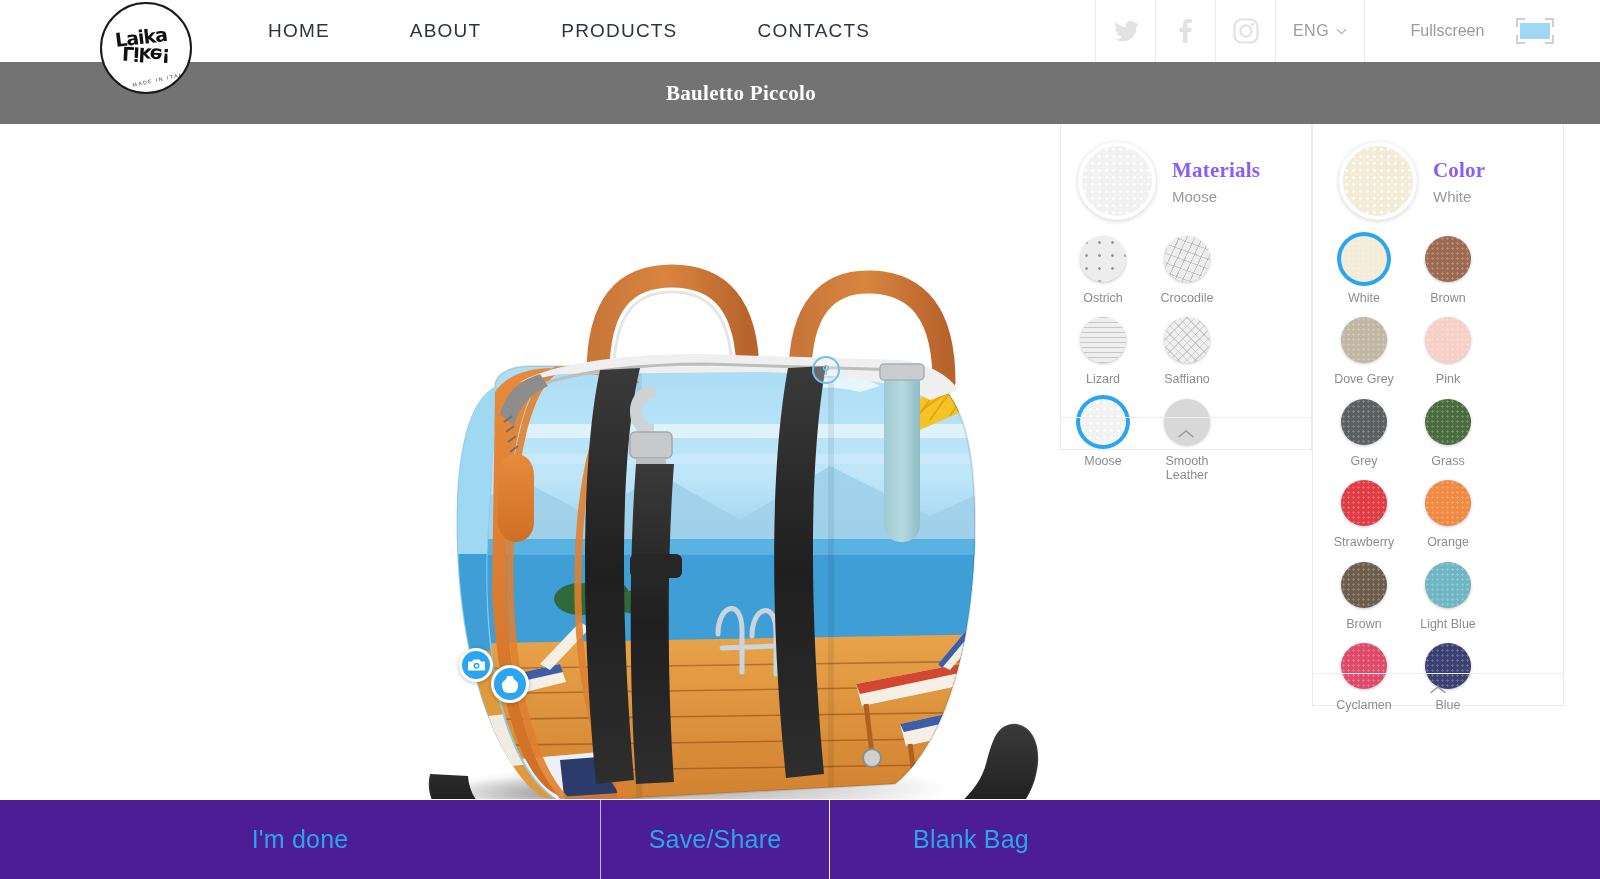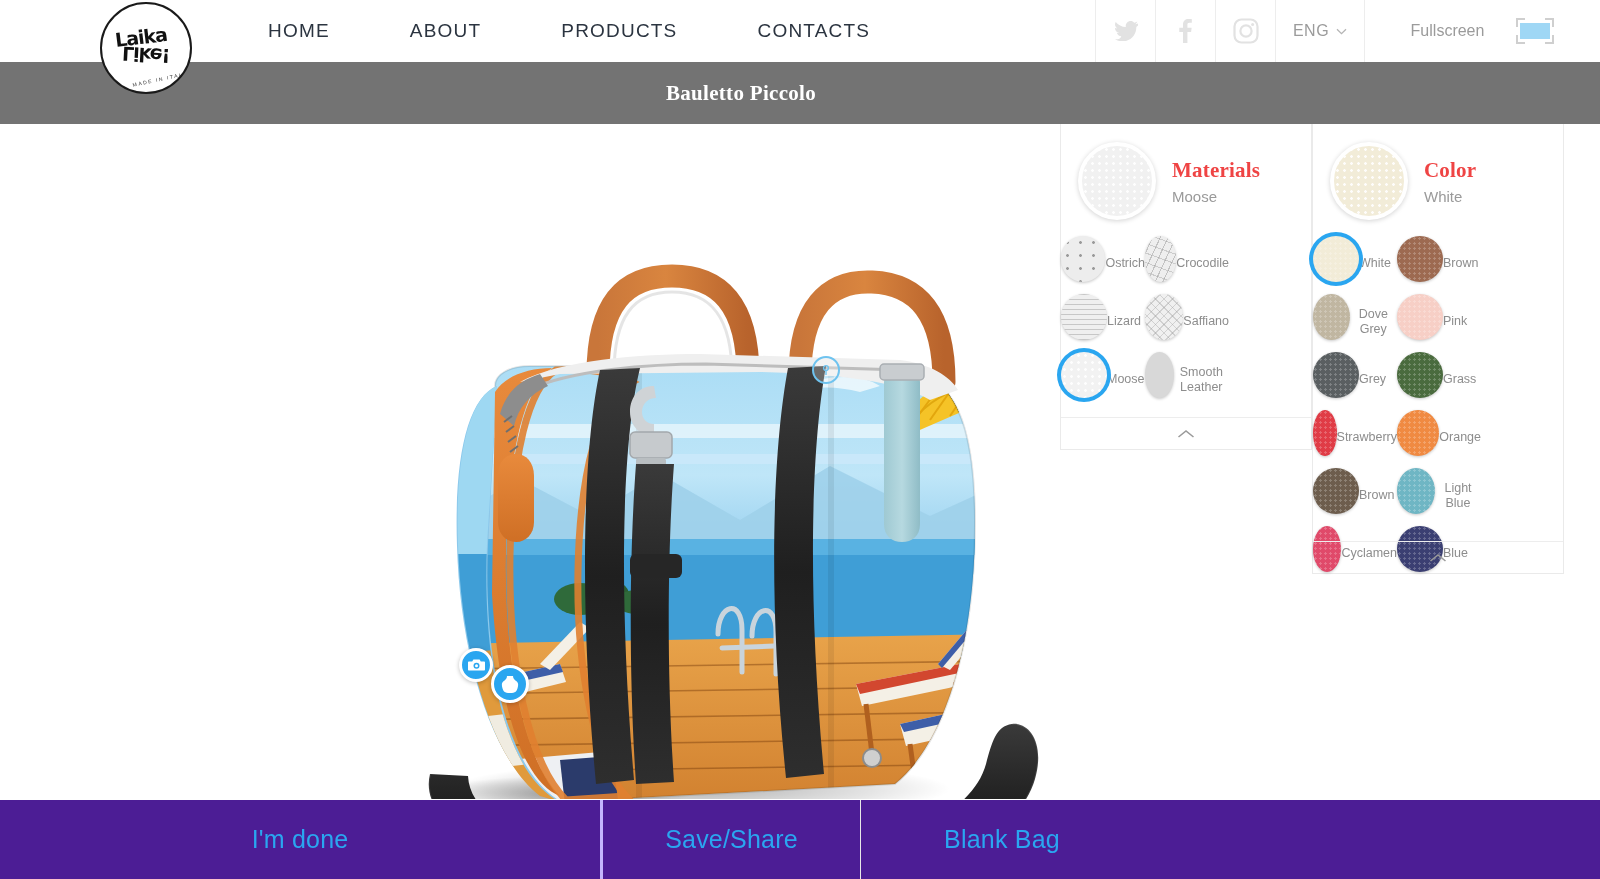--- a/index.html
+++ b/index.html
@@ -149,48 +149,48 @@
   .tg-label { font-size: 17px; color: #8f8f8f; }
 
   .panel {
     position: absolute;
     background: #ffffff;
     border: 1px solid #eaeaea;
     border-top: none;
     pointer-events: auto;
   }
   .panel-materials { left: 1060px; top: 124px; width: 252px; height: 326px; }
-  .panel-color     { left: 1312px; top: 124px; width: 252px; height: 450px; }
+  .panel-color     { left: 1312px; top: 124px; width: 252px; height: 582px; padding-left: 9px; }
 
   .panel-head {
     display: flex; align-items: center;
     padding: 18px 0 10px 17px;
   }
   .big-swatch {
     width: 78px; height: 78px; border-radius: 50%;
     border: 4px solid #ffffff;
     box-shadow: 0 1px 5px rgba(0,0,0,.18);
     flex: 0 0 auto;
   }
   .head-txt { margin-left: 16px; }
   .head-title {
     font-family: "Liberation Serif", serif;
-    font-size: 21px; font-weight: 700; color: #ef4444;
+    font-size: 21px; font-weight: 700; color: #8b5cf6;
     letter-spacing: .2px;
   }
   .head-sub { font-size: 15px; color: #9a9a9a; margin-top: 5px; }
 
   .sw-grid {
     display: flex; flex-wrap: wrap;
     padding: 6px 0 0 0;
     justify-content: flex-start;
   }
   .sw-cell {
     width: 84px;
-    display: flex; align-items: center;
+    display: flex; flex-direction: column; align-items: center;
     margin-bottom: 12px; cursor: pointer;
   }
   .sw-dot {
     width: 46px; height: 46px; border-radius: 50%;
     box-shadow: 0 1px 3px rgba(0,0,0,.22);
     position: relative;
   }
   .sw-cell.sel .sw-dot {
     box-shadow: 0 0 0 4px #2aa6f0, 0 1px 3px rgba(0,0,0,.22);
   }
@@ -242,21 +242,21 @@
     z-index: 28;
   }
   .action {
     flex: 0 0 auto;
     height: 79px;
     display: flex; align-items: center; justify-content: center;
     color: #2aa6f0; font-size: 25px; cursor: pointer;
     letter-spacing: .2px;
   }
   .a1 { width: 600px; }
-  .a2 { width: 261px; border-left: 3px solid #c4b5fd; border-right: 1px solid #e8e8e8; text-align: right; }
+  .a2 { width: 230px; border-left: 1px solid #c4b5fd; border-right: 1px solid #e8e8e8; text-align: right; }
   .a3 { width: 282px; }
 </style>
 </head>
 <body>
 
 <div class="stage">
   <svg class="bag" viewBox="0 0 1060 675">
     <defs>
       <clipPath id="bodyClip">
         <path d="M495 262 C495 250 510 242 530 242 L900 242 C955 250 975 300 975 400

